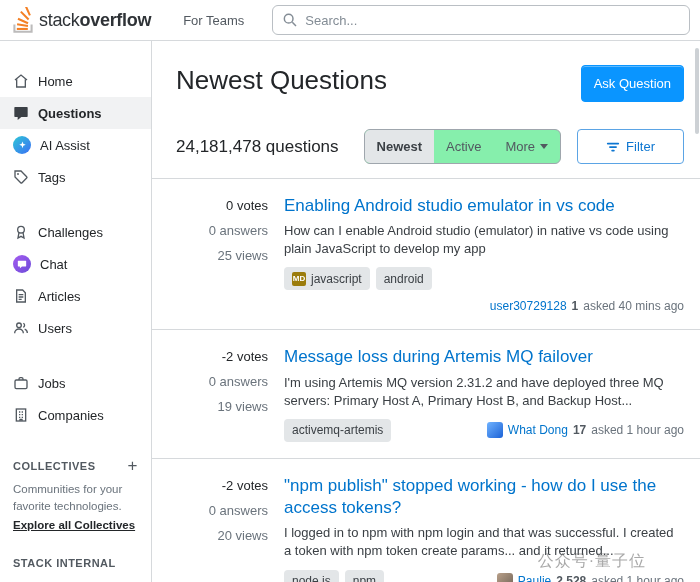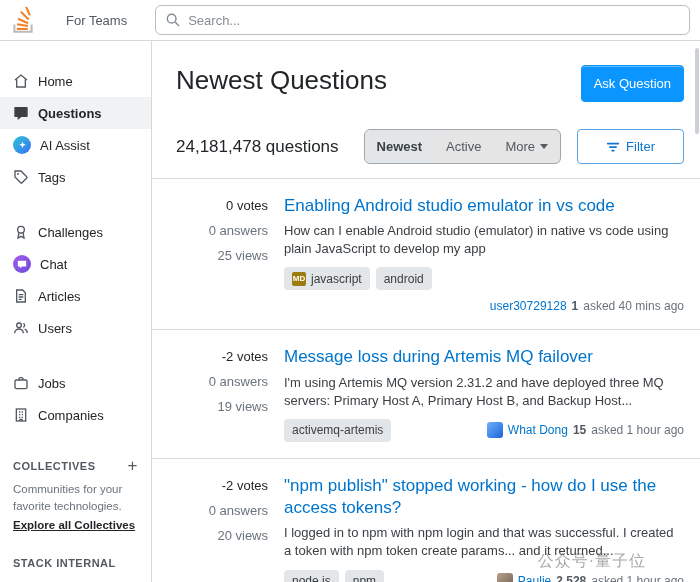--- a/index.html
+++ b/index.html
@@ -36,21 +36,21 @@
   .collectives-desc { padding:7px 13px 0; font-size:11.5px; color:#6a737c; line-height:1.45; }
   .collectives-link { display:block; padding:5px 13px 0; font-size:11.5px; font-weight:700; color:#232629; text-decoration:underline; cursor:pointer; }
 
   
   .main-head { display:flex; justify-content:space-between; align-items:flex-start; padding:0 16px 0 24px; }
   .page-title { font-size:26px; font-weight:500; color:#232629; }
   .ask-btn { background:#0a95ff; color:#fff; font-size:13px; font-family:inherit; padding:10px 12px; border:1px solid #0a95ff; border-radius:4px; cursor:pointer; box-shadow:inset 0 1px 0 rgba(255,255,255,.35); }
   .controls { display:flex; justify-content:space-between; align-items:center; padding:0 16px 0 24px; margin-top:27px; }
   .qcount { font-size:17px; color:#232629; }
   .controls-right { display:flex; align-items:center; gap:16px; }
-  .tabgroup { display:flex; border:1px solid #9fa6ad; border-radius:6px; overflow:hidden; background:#e5e5e5; }
+  .tabgroup { display:flex; border:1px solid #9fa6ad; border-radius:6px; overflow:hidden; background:#86efac; }
   .tab { font-size:13px; color:#525960; padding:9px 12px; cursor:pointer; display:flex; align-items:center; gap:5px; white-space:nowrap; }
   .tab.selected { background:#e3e6e8; color:#3b4045; font-weight:700; }
   .caret-down { width:0; height:0; border-left:4px solid transparent; border-right:4px solid transparent; border-top:5px solid #525960; }
   .filter-btn { display:flex; align-items:center; gap:6px; font-size:13px; font-family:inherit; color:#0d76d1; border:1px solid #5ba4e5; background:#fff; border-radius:4px; padding:9px 28px; cursor:pointer; }
 
   
   .qlist { margin-top:14px; border-top:1px solid #d6d9dc; }
   .qrow { display:flex; padding:16px 16px 16px 0; border-bottom:1px solid #d6d9dc; }
   .qstats { width:116px; flex-shrink:0; display:flex; flex-direction:column; align-items:flex-end; gap:10px; font-size:13px; color:#6a737c; padding-top:3px; }
   .qstats .votes { color:#232629; }
@@ -84,20 +84,21 @@
       <span style="display:flex;">
         <svg width="22" height="26" viewBox="0 0 32 37">
           <path d="M27 34v-9h3v12H2V25h3v9z" fill="#bcbbbb"></path>
           <rect x="7" y="30" width="16" height="3" fill="#f48024"></rect>
           <rect x="7.3" y="24.5" width="16" height="3" fill="#f48024" transform="rotate(9 15 26)"></rect>
           <rect x="8" y="18.5" width="16" height="3" fill="#f48024" transform="rotate(24 16 20)"></rect>
           <rect x="10.5" y="10.5" width="16" height="3" fill="#f48024" transform="rotate(45 18.5 12)"></rect>
           <rect x="15.5" y="3.5" width="15" height="3" fill="#f48024" transform="rotate(66 23 5)"></rect>
         </svg>
       </span>
+      <span class="logo-text"><span>stack</span><span class="bold">overflow</span></span>
     </div>
     <nav class="topnav">
       <span class="topnav-item">For Teams</span>
     </nav>
     <div class="searchbox">
       <span style="display:flex;">
         <svg width="16" height="16" viewBox="0 0 24 24" fill="none" stroke="#838c95" stroke-width="2.2">
           <circle cx="10" cy="10" r="6.5"></circle>
             <path d="M15.5 15.5L21 21"></path>
         </svg>
@@ -291,21 +292,21 @@
             <div class="qexcerpt">I'm using Artemis MQ version 2.31.2 and have deployed three MQ servers: Primary Host A, Primary Host B, and Backup Host...</div>
             <div class="qfooter">
               <div class="tags">
                 <span class="tag">
                     <span>activemq-artemis</span>
                   </span>
               </div>
               <div class="qmeta">
                 <span class="avatar avatar-blue"></span>
                 <span class="uname">What Dong</span>
-                <span class="rep">15</span>
+                <span class="rep">17</span>
                 <span>asked 1 hour ago</span>
               </div>
             </div>
           </div>
         </div>
 
         <div class="qrow">
           <div class="qstats">
             <span class="votes">-2 votes</span>
             <span>0 answers</span>

